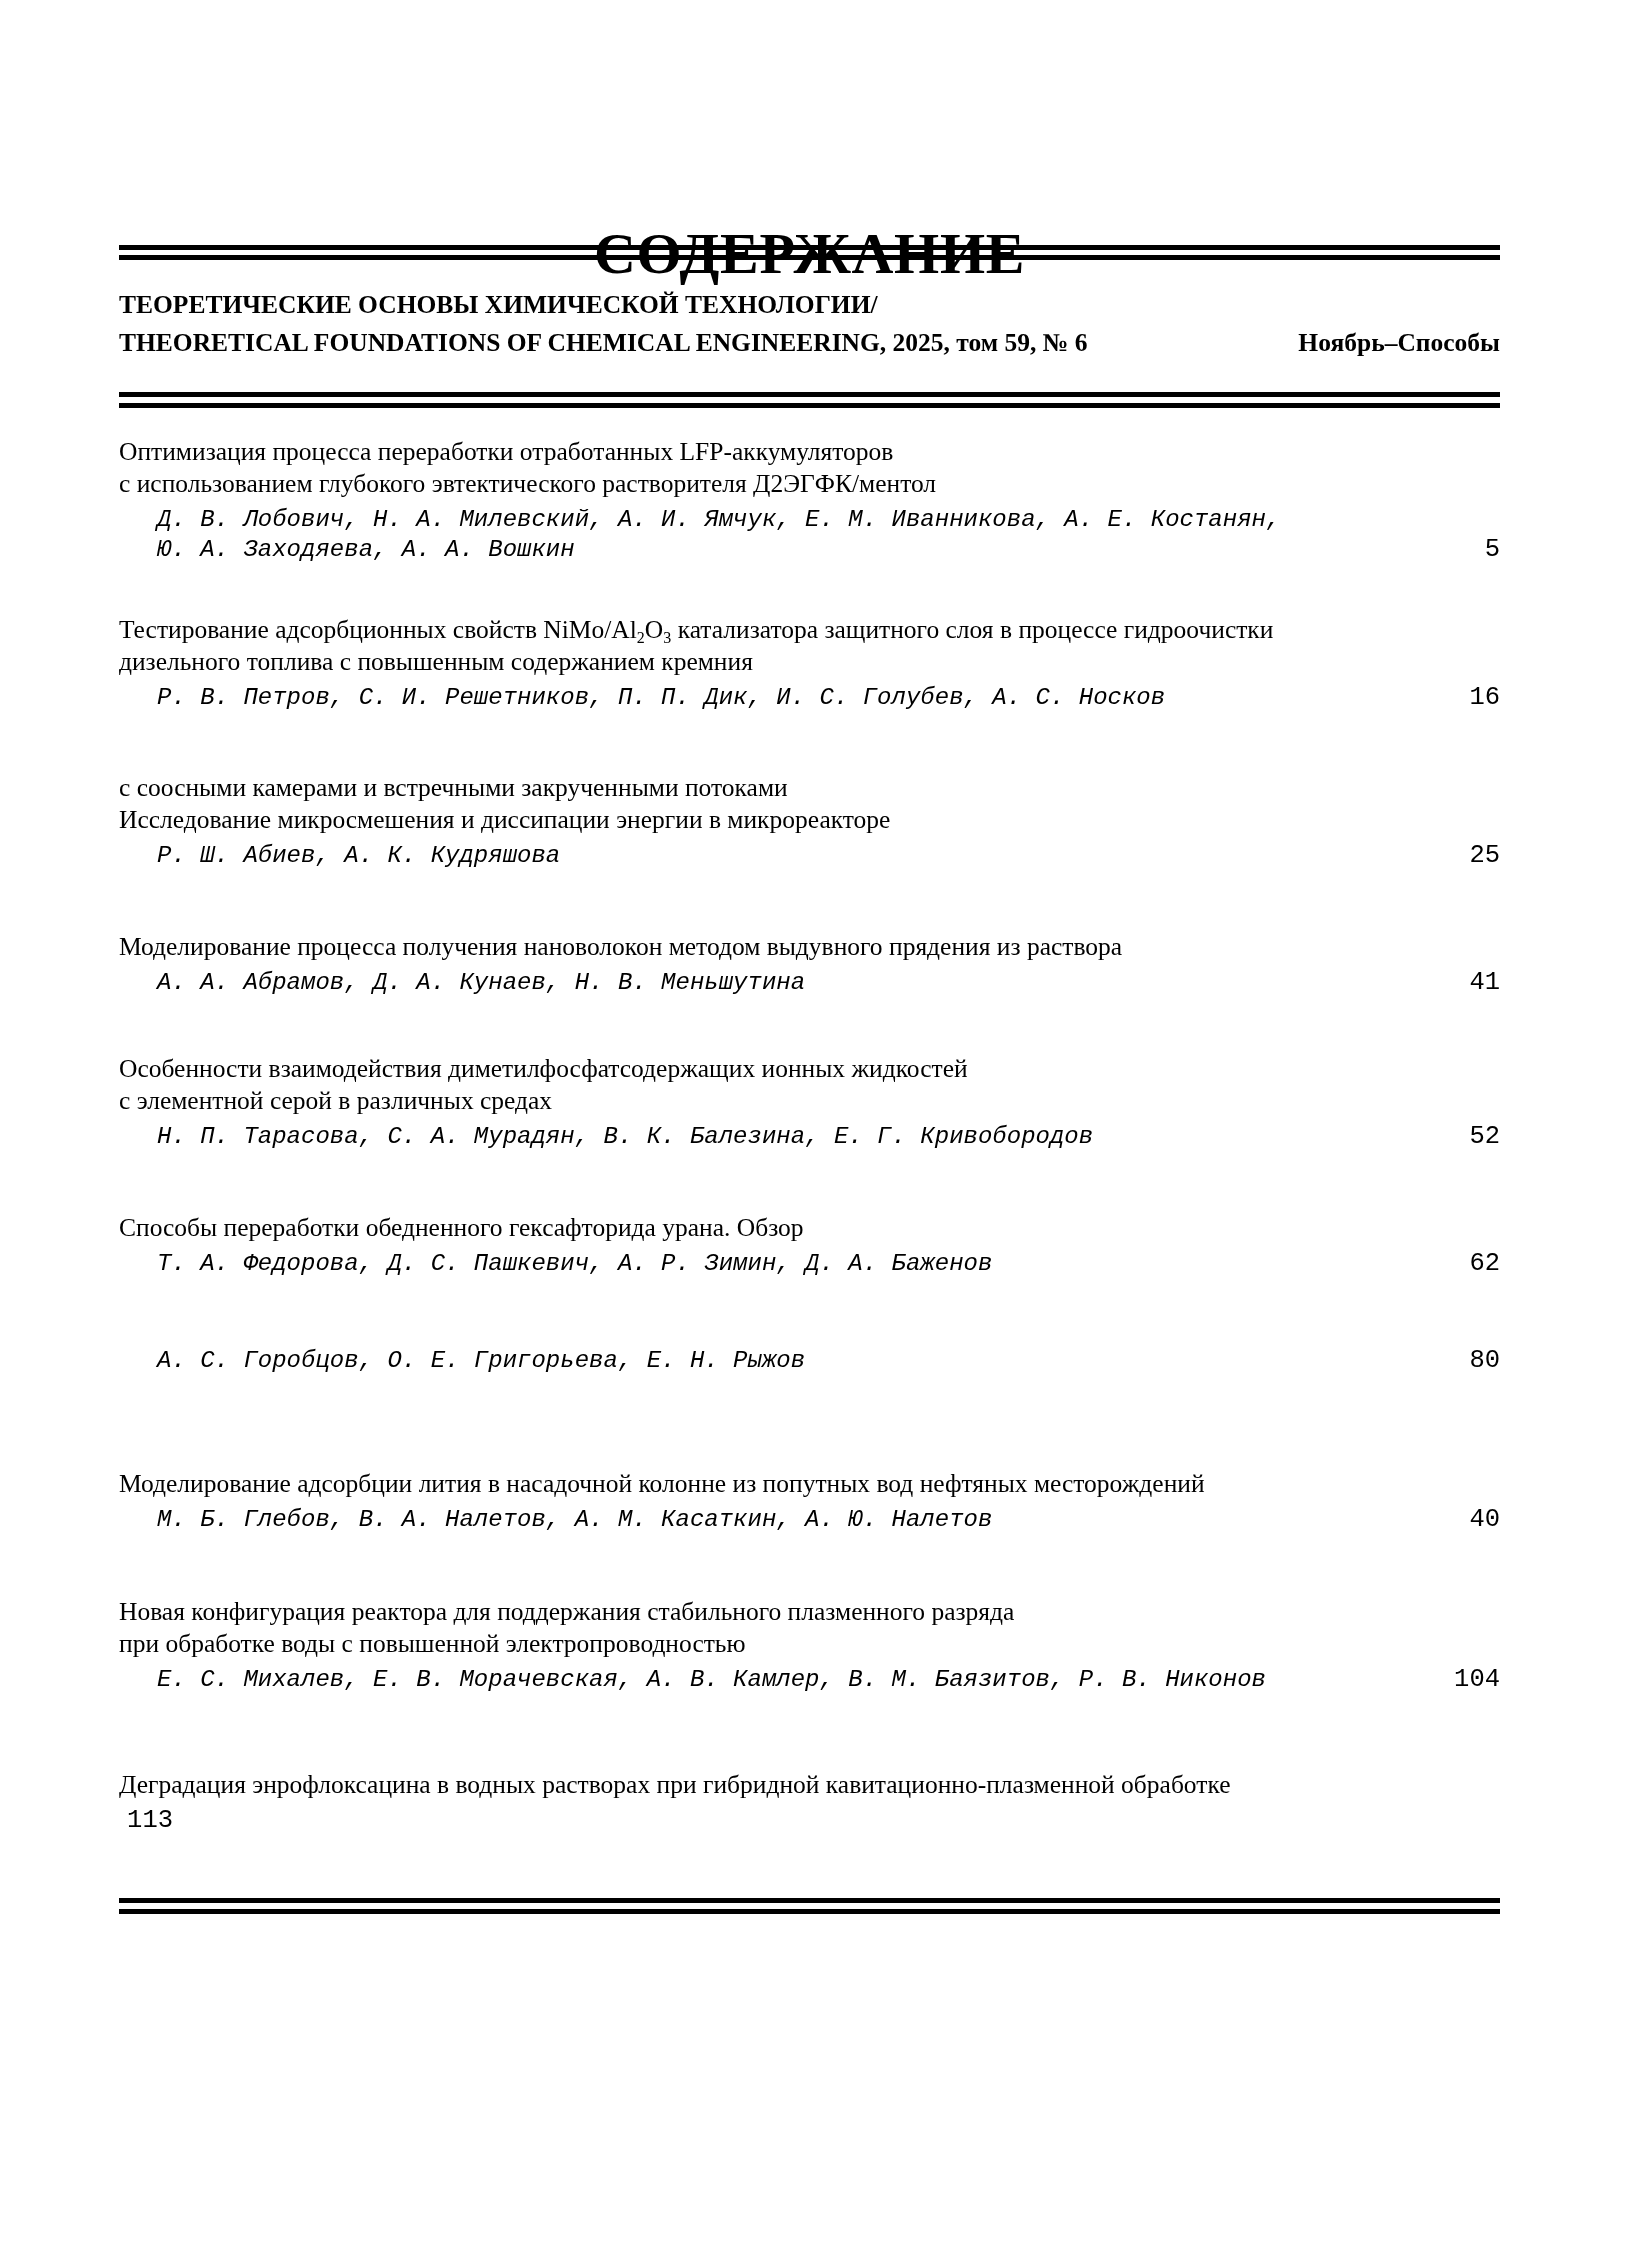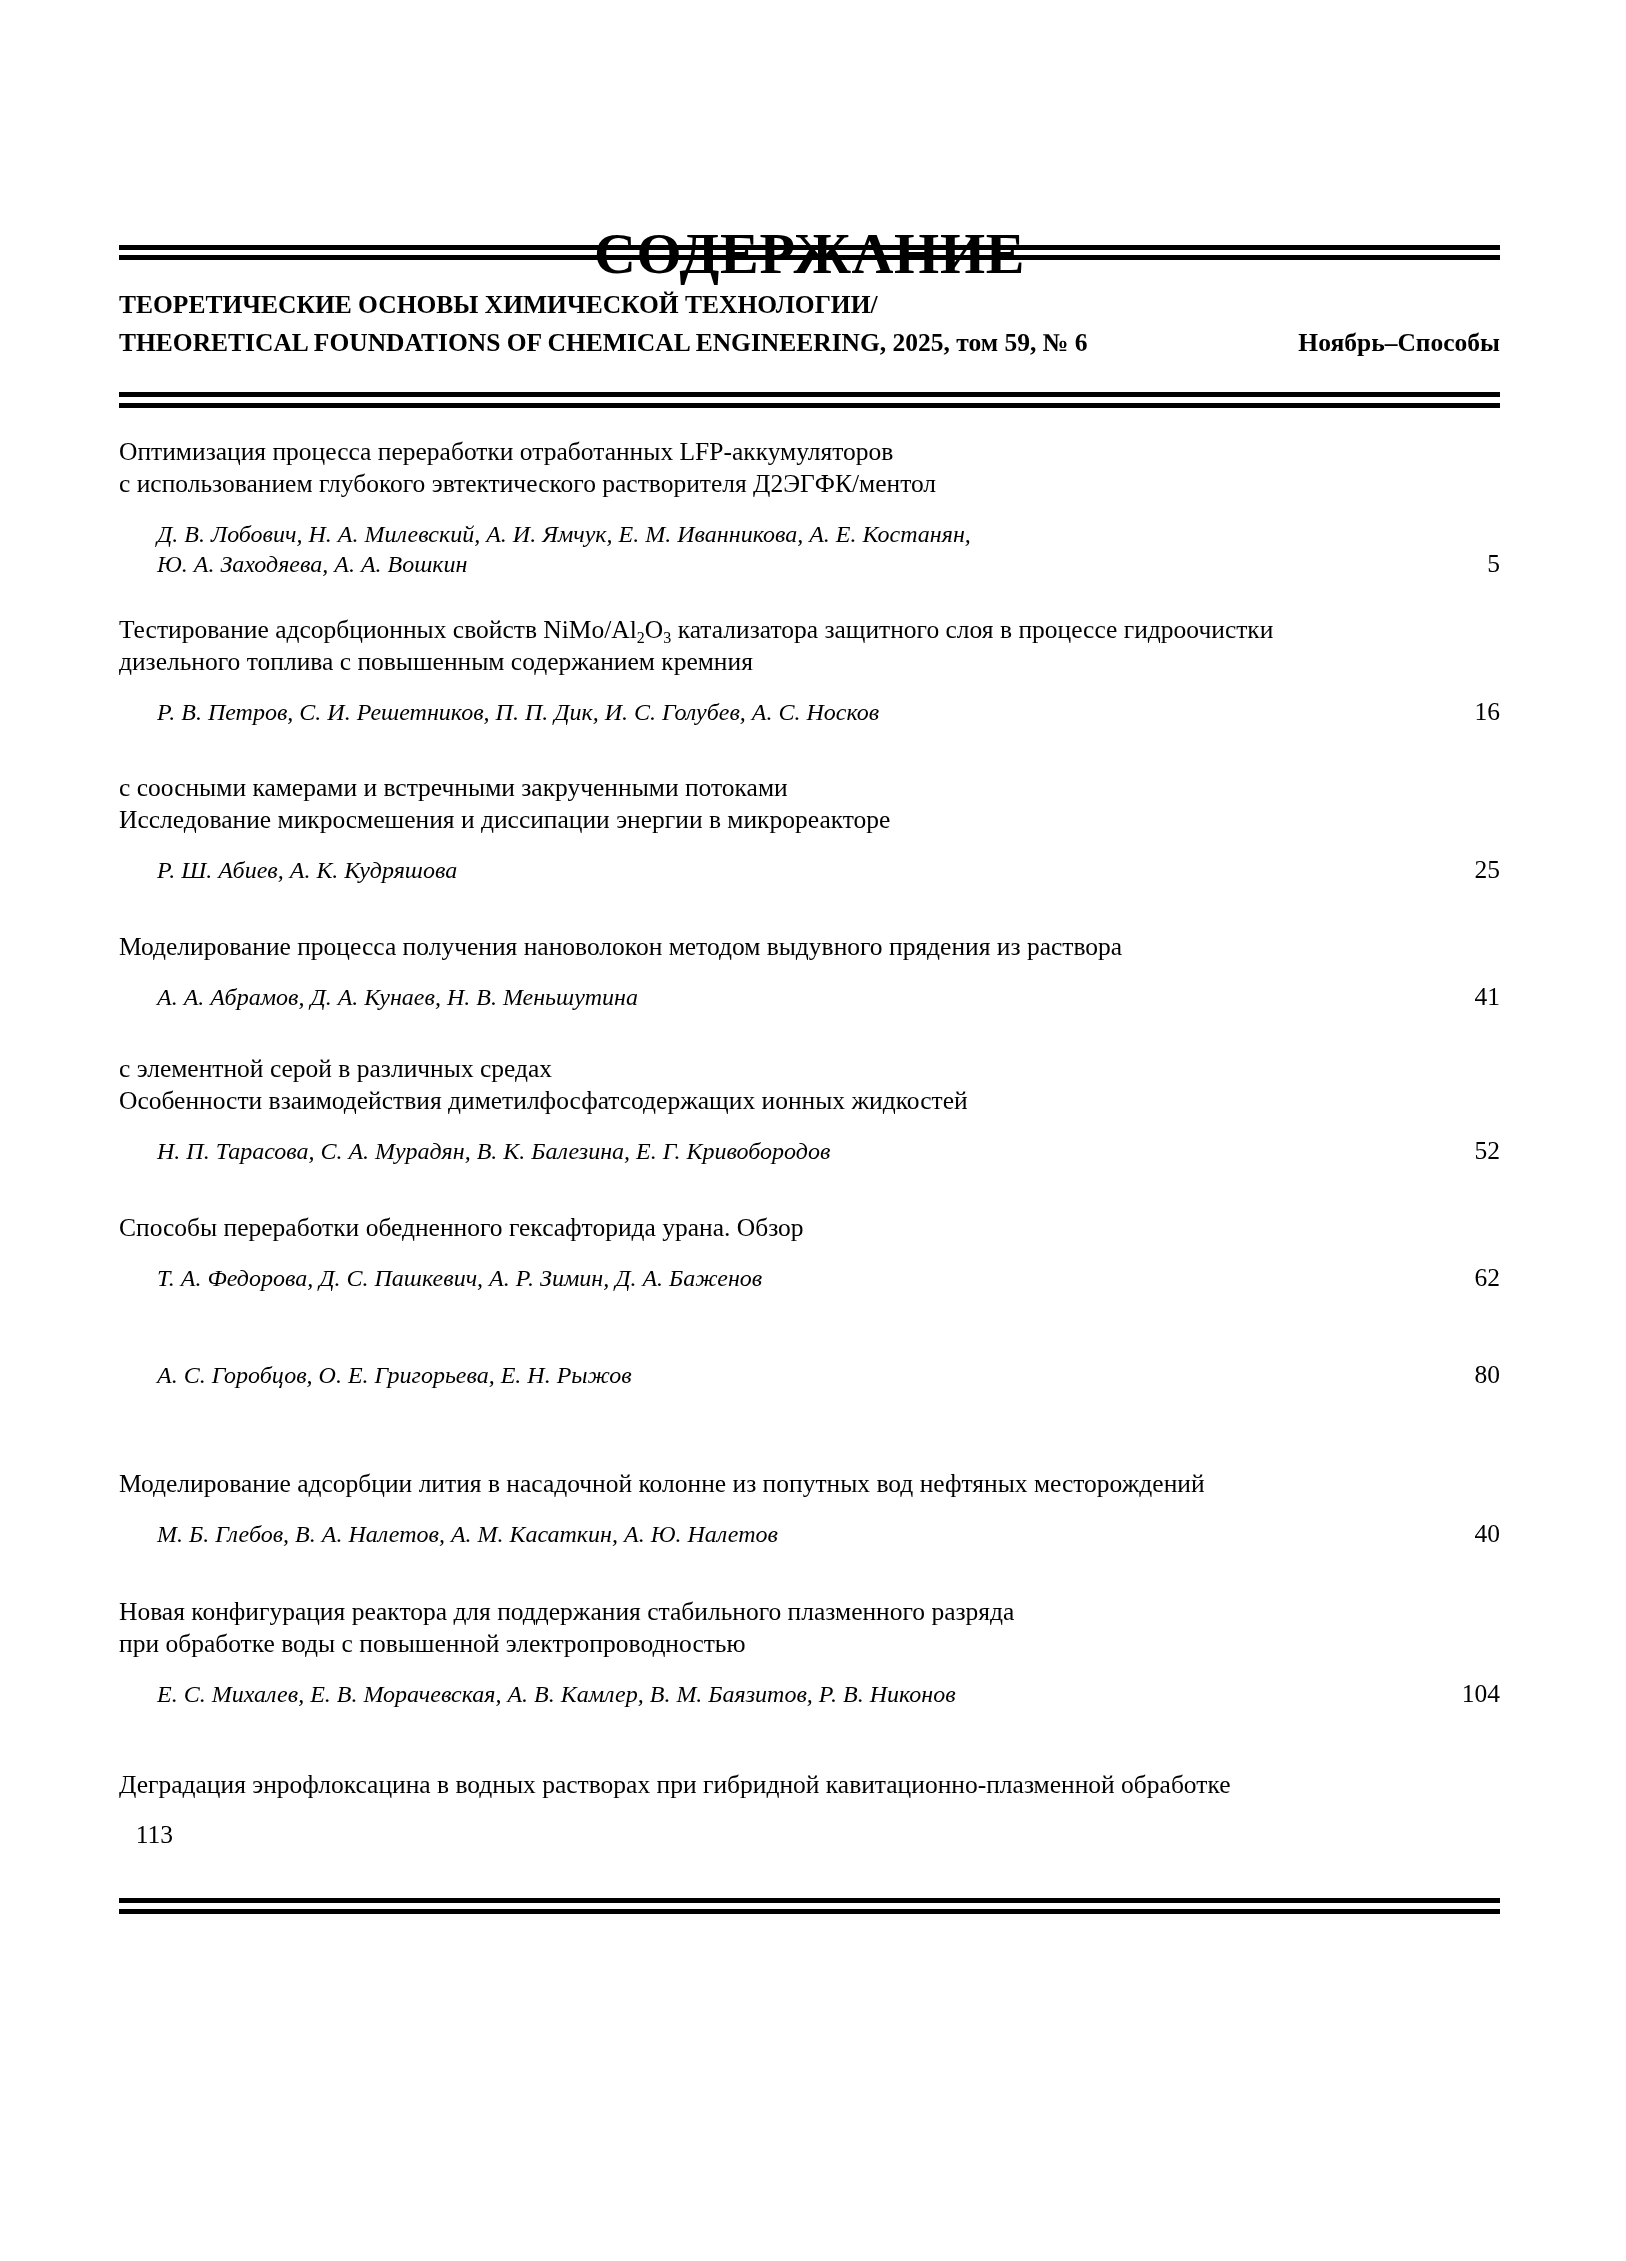--- a/index.html
+++ b/index.html
@@ -8,21 +8,21 @@
   .page { position: absolute; left: 119px; top: 0; width: 1381px; }
   .title { position: absolute; top: 189px; left: 0; width: 100%; text-align: center;
            font-weight: bold; font-size: 58px; letter-spacing: 0.7px; line-height: 1; margin-top: 36px; }
   .rule { position: absolute; left: 0; width: 100%; height: 4.7px; background: #000; }
   .journal { position: absolute; left: 0; width: 100%; font-weight: bold; font-size: 25.5px; line-height: 38px; }
   .journal .l1 { display: block; }
   .journal .l2 { display: flex; justify-content: space-between; align-items: flex-end; }
   .toc { position: absolute; left: 0; top: 443px; width: 100%; }
   .entry { position: relative; margin-bottom: 0; }
   .etitle { font-size: 25.5px; line-height: 32px; }
-  .eauth-row { display: flex; justify-content: space-between; align-items: flex-end; margin-top: 19px; }
+  .eauth-row { display: flex; justify-content: space-between; align-items: flex-end; margin-top: 5px; font-family: Liberation Mono, monospace; }
   .eauth { font-style: italic; font-size: 24px; line-height: 30px; padding-left: 38px; }
   .epage { font-size: 25.5px; line-height: 30px; text-align: right; min-width: 54px; }
   sub { font-size: 16px; vertical-align: -5.4px; line-height: 0; }
 </style>
 </head>
 <body>
 
 <div class="page">
   <div class="title">СОДЕРЖАНИЕ</div>
 
@@ -84,22 +84,22 @@
         </div>
         <div class="eauth-row">
           <div class="eauth">
             <div>А. А. Абрамов, Д. А. Кунаев, Н. В. Меньшутина</div>
           </div>
           <div class="epage">41</div>
         </div>
       </div>
       <div class="entry" style="position: absolute; left: 0px; right: 0px; top: 610px;">
         <div class="etitle">
+          <div>Особенности взаимодействия диметилфосфатсодержащих ионных жидкостей</div>
           <div>с элементной серой в различных средах</div>
-          <div>Особенности взаимодействия диметилфосфатсодержащих ионных жидкостей</div>
         </div>
         <div class="eauth-row">
           <div class="eauth">
             <div>Н. П. Тарасова, С. А. Мурадян, В. К. Балезина, Е. Г. Кривобородов</div>
           </div>
           <div class="epage">52</div>
         </div>
       </div>
       <div class="entry" style="position: absolute; left: 0px; right: 0px; top: 769px;">
         <div class="etitle">

